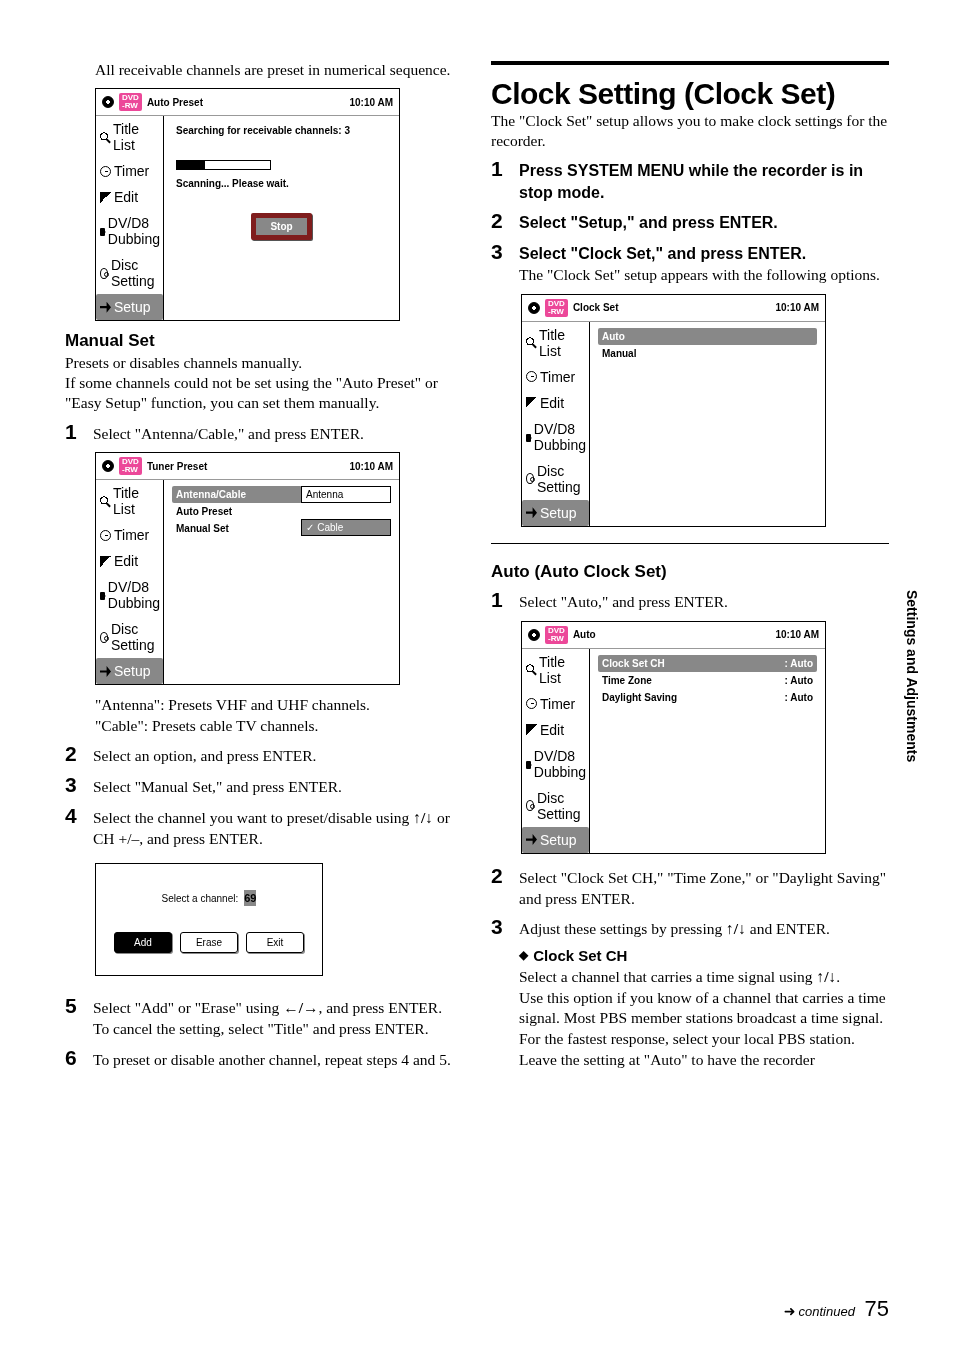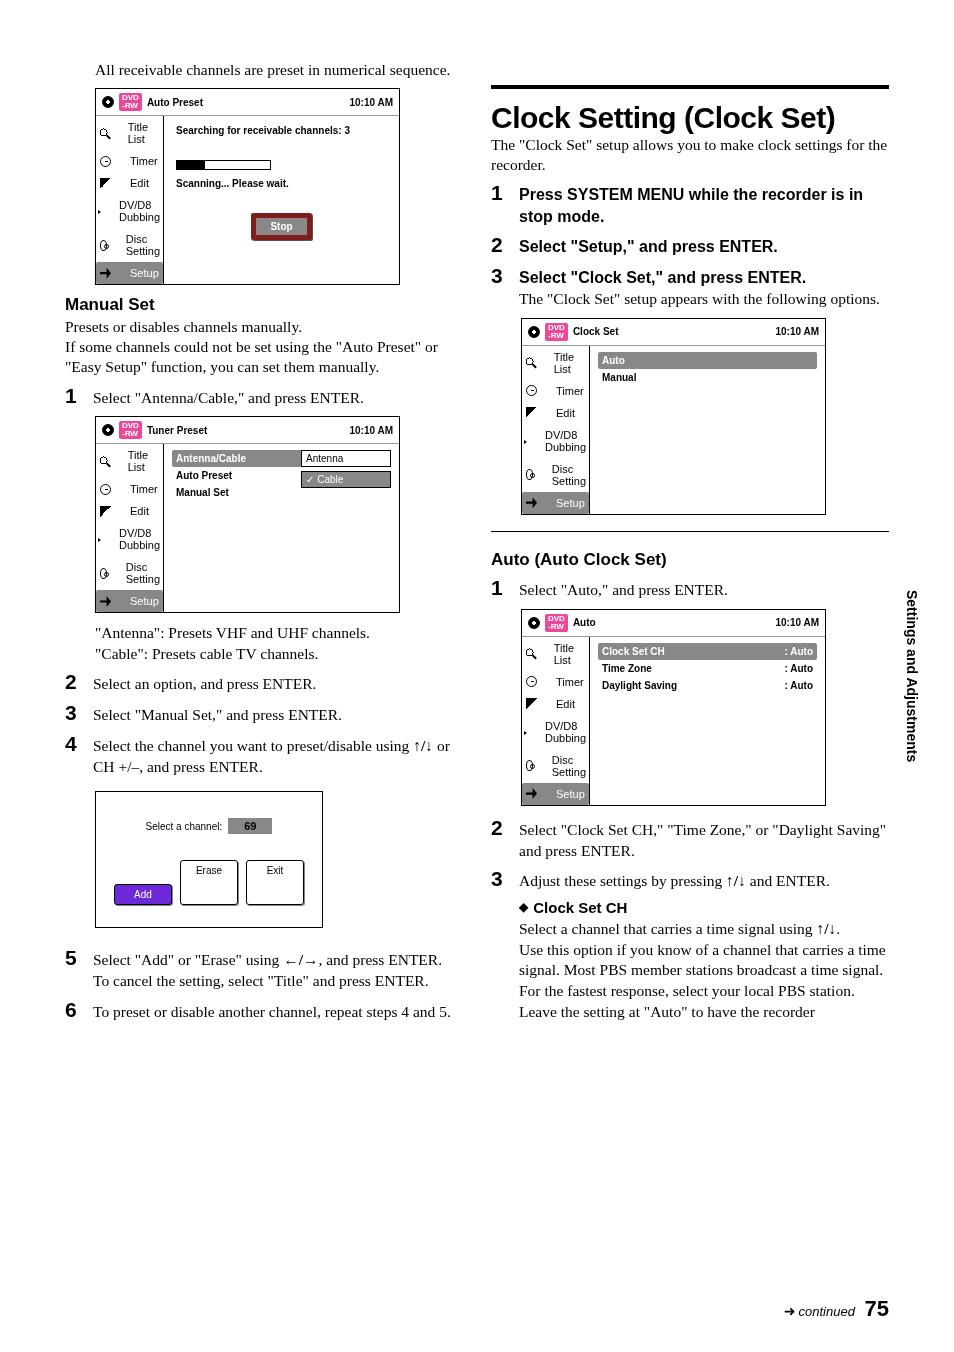--- a/index.html
+++ b/index.html
@@ -98,21 +98,21 @@
     background: #ec4899; color: #fff; font-size: 8px; font-weight: bold;
     padding: 1px 3px; border-radius: 2px; line-height: 1;
   }
   .ui-body { display: flex; }
   .sidebar {
     width: 68px;
     border-right: 1.5px solid #000;
     display: flex; flex-direction: column;
   }
   .sidebar .sb-item {
-    font-size: 11px; padding: 5px 3px 5px 4px; display: flex; align-items: center; gap: 19px;
+    font-size: 14px; padding: 5px 3px 5px 4px; display: flex; align-items: center; gap: 3px;
   }
   .sidebar .sb-item.sel {
     background: #888; color: #fff; border-radius: 2px;
   }
   .sb-icon { width: 11px; height: 11px; display:inline-block; }
   .icn-magnify { background: radial-gradient(circle at 40% 40%, transparent 0 3px, #000 3px 4px, transparent 4px); position: relative; }
   .icn-magnify::after { content:""; position:absolute; width:5px; height:1.5px; background:#000; transform:rotate(45deg); left:6px; top:8px; }
   .icn-clock { border: 1px solid #000; border-radius: 50%; position: relative; }
   .icn-clock::after { content:""; position:absolute; width:3px; height:1px; background:#000; left:4px; top:4px; }
   .icn-pencil { background: linear-gradient(135deg, #000 0 50%, transparent 50%); }
@@ -129,55 +129,55 @@
   .option-box { border:1px solid #000; padding:2px 4px; font-size:10px; width:90px; display:inline-block; }
   .option-box.sel { background: #888; color:#fff; }
   .progressbar {
     width: 95px; height: 10px; border:1px solid #000; background: linear-gradient(90deg, #000 0 30%, #fff 30%);
     display:inline-block;
   }
   .stop-btn {
     display:inline-block; border:5px solid #7f1d1d; padding:3px 14px; font-size:10px;
     background: #888; color:#fff; border-radius:2px; box-shadow: 1px 1px 0 #555;
   }
-  .tuner-right { float:right; display:flex; flex-direction:column; gap:4px; }
+  .tuner-right { float:right; display:flex; flex-direction:column; gap:16px; }
   .check::before { content:"✓ "; }
 
   .channel-dialog {
     border: 1.5px solid #000;
     margin: 14px 0 18px 30px;
     width: 228px;
     padding: 24px 14px 22px 14px;
     text-align: center;
     font-family: Arial, Helvetica, sans-serif;
   }
   .channel-dialog .label { font-size: 10px; }
-  .chnum { background:#888; color:#000; padding:2px 16px; font-weight:bold; font-size:11px; margin-left:6px; }
+  .chnum { background:#888; color:#000; padding:2px 0; font-weight:bold; font-size:11px; margin-left:6px; }
   .dlg-row { display:flex; justify-content:space-around; margin-top:26px; }
   .dlg-btn { border:1px solid #000; border-radius:3px; width:58px; padding:4px 0; font-size:10px; box-shadow:1px 1px 0 #888; }
-  .dlg-btn.dark { background:#6d28d9; color:#fff;margin-top:24px; }
+  .dlg-btn.dark { background:#000000; color:#fff; }
 
   .side-tab {
     position: absolute;
     right: 34px;
     top: 590px;
     writing-mode: vertical-rl;
     font-family: Arial, Helvetica, sans-serif;
     font-weight: bold;
     font-size: 14px;
   }
   .footer {
     position: absolute;
     right: 65px;
     bottom: 30px;
     font-family: Arial, Helvetica, sans-serif;
     font-style: italic;
     font-size: 13px;
   }
-  .pagenum { font-style: normal; font-weight: bold; font-size: 22px; margin-left: 6px; }
+  .pagenum { font-style: normal; font-weight: normal; font-size: 22px; margin-left: 6px; }
   .arrow-r::before { content:"➜"; font-style: normal; margin-right: 3px; font-size:14px; }
 
   .updn { font-weight:bold; }
   .lr { font-weight:bold; }
 </style>
 </head>
 <body>
 
 <div class="page">
 

